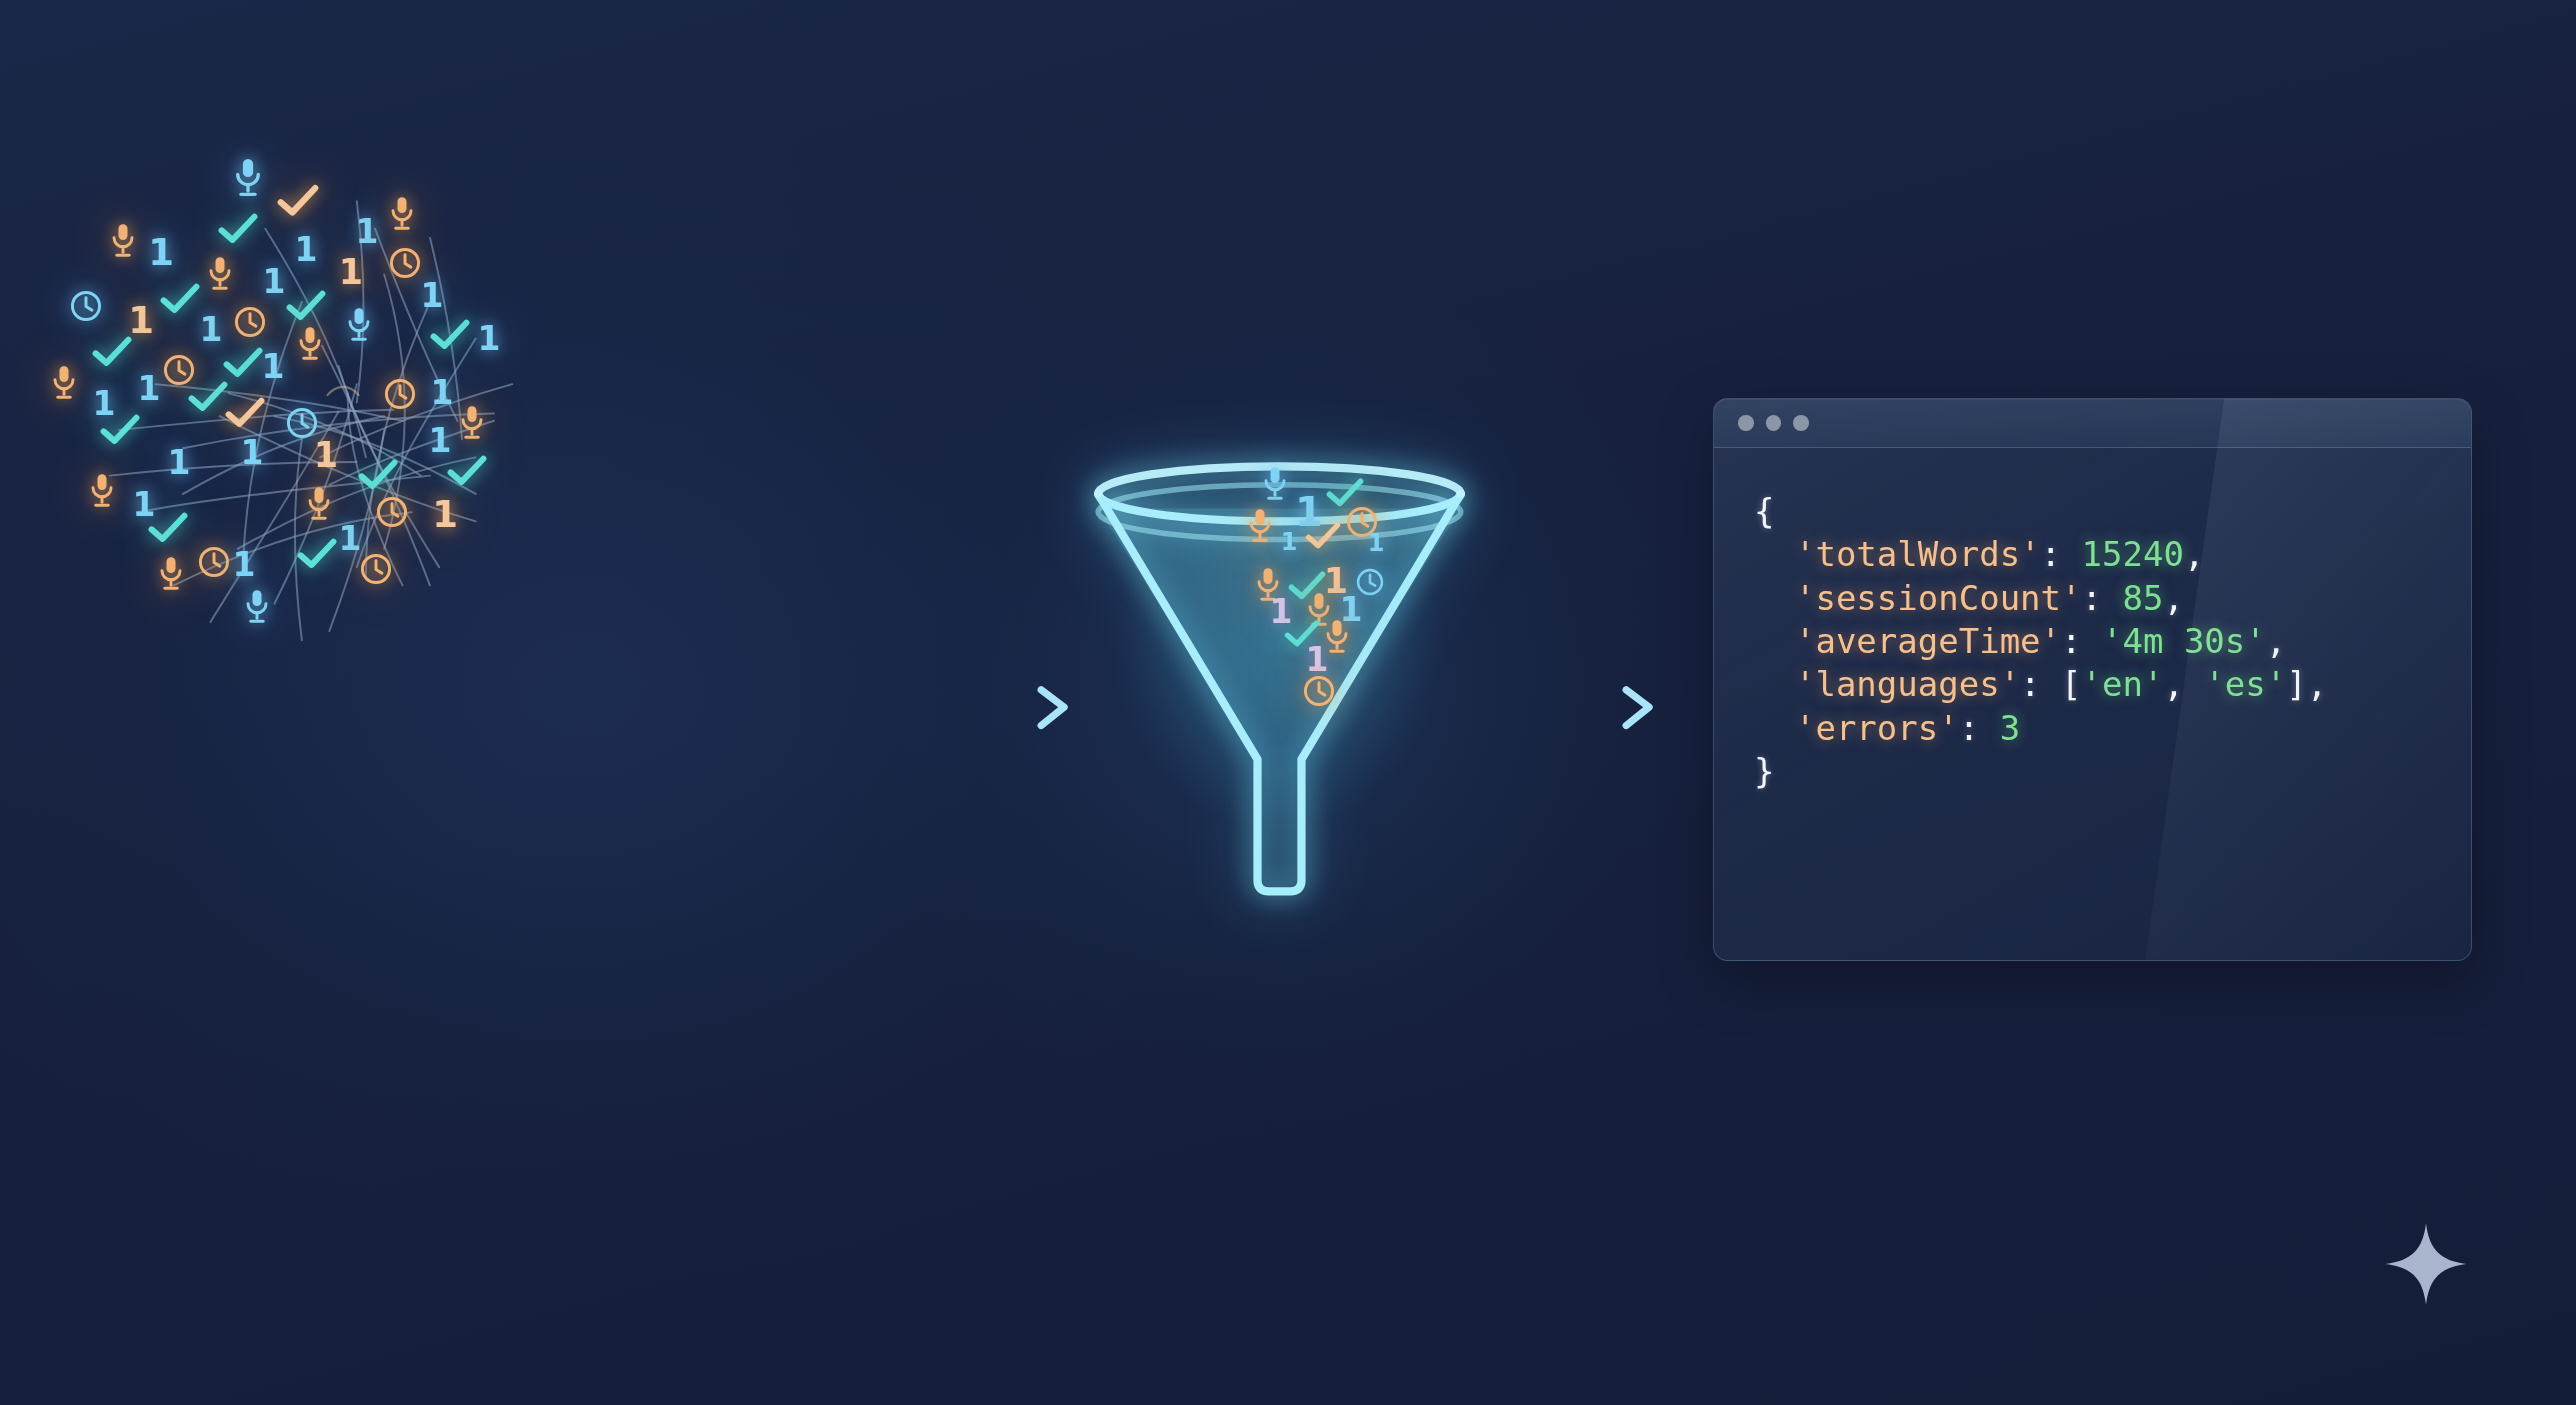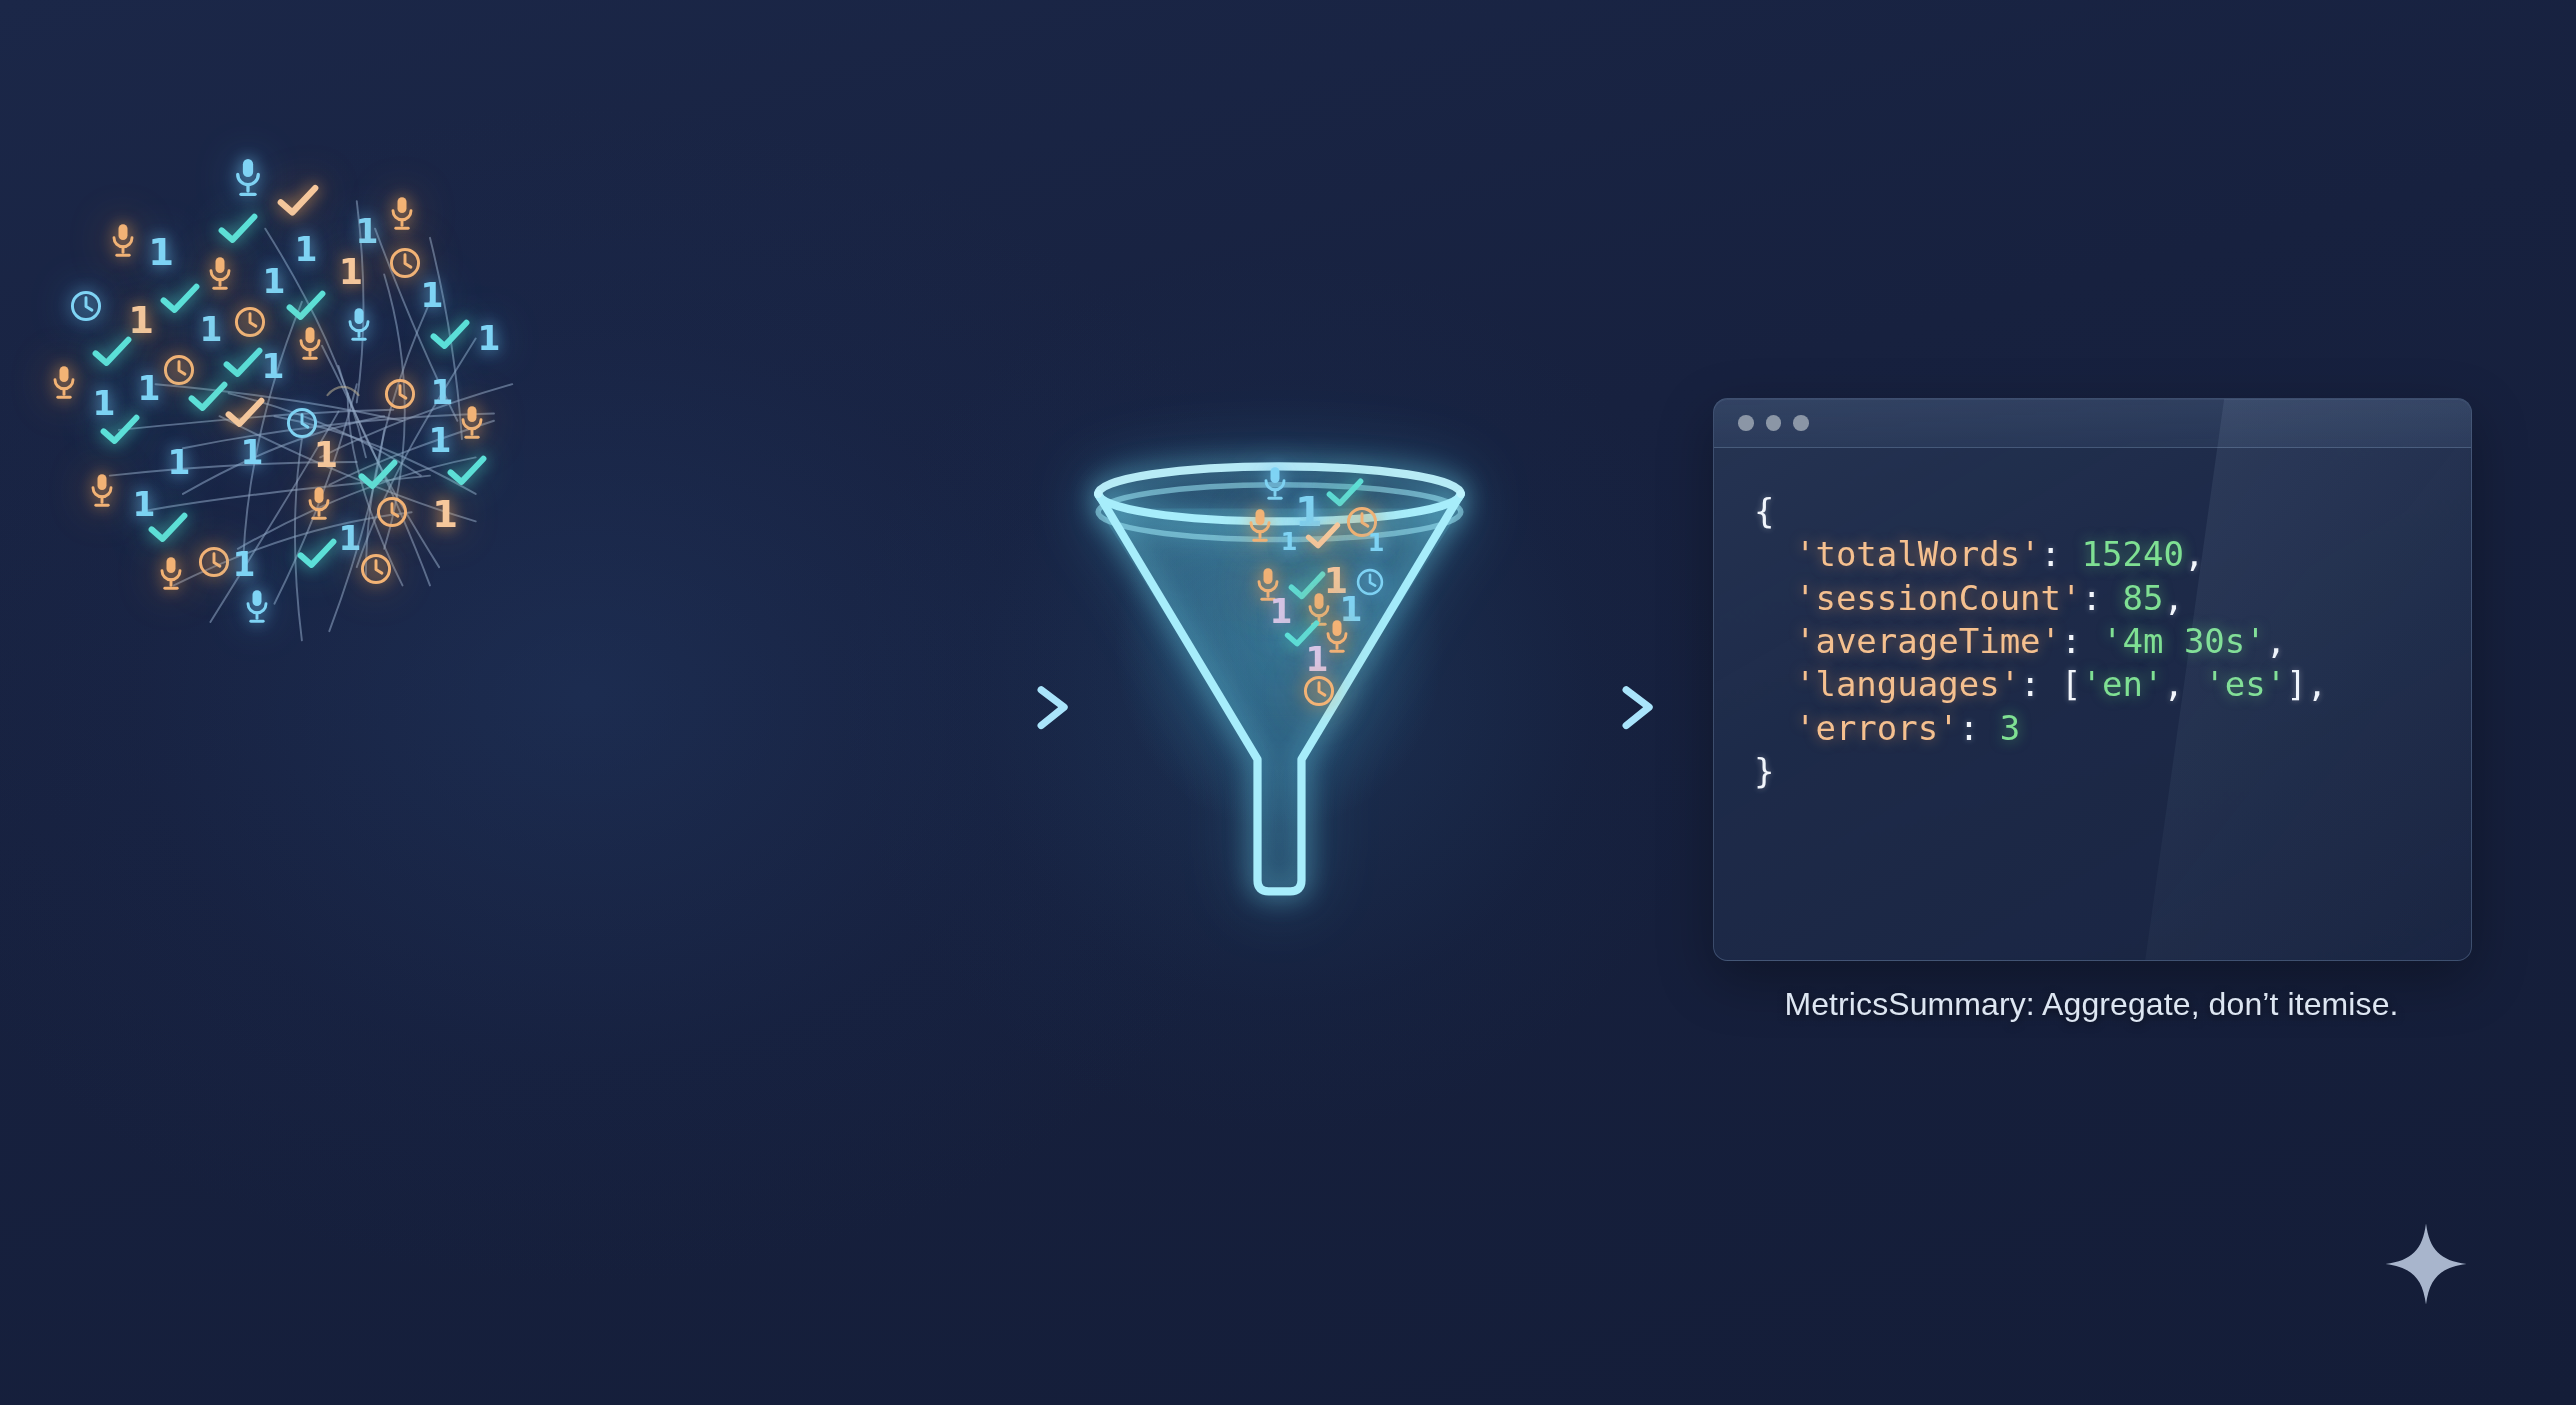--- a/index.html
+++ b/index.html
@@ -573,21 +573,20 @@
 
   <div id="code-window">
     <div id="titlebar">
       <span class="dot"></span>
       <span class="dot"></span>
       <span class="dot"></span>
     </div>
     <div id="code-body"><div><span class="p">{</span></div><div><span class="indent">  </span><span class="k">'totalWords'</span><span class="p">: </span><span class="v">15240</span><span class="p">,</span></div><div><span class="indent">  </span><span class="k">'sessionCount'</span><span class="p">: </span><span class="v">85</span><span class="p">,</span></div><div><span class="indent">  </span><span class="k">'averageTime'</span><span class="p">: </span><span class="v">'4m 30s'</span><span class="p">,</span></div><div><span class="indent">  </span><span class="k">'languages'</span><span class="p">: [</span><span class="v">'en'</span><span class="p">, </span><span class="v">'es'</span><span class="p">],</span></div><div><span class="indent">  </span><span class="k">'errors'</span><span class="p">: </span><span class="v">3</span></div><div><span class="p">}</span></div></div>
   </div>
 
-  <div id="caption">MetricsSummary: Aggregate, don’t itemise.</div>
 
   <svg id="sparkle" viewBox="0 0 100 100">
     <path d="M50 4 C 54 34, 66 46, 96 50 C 66 54, 54 66, 50 96 C 46 66, 34 54, 4 50 C 34 46, 46 34, 50 4 Z" fill="#a8b5cc"></path>
   </svg>
 
   <div id="grain"></div>
 </div>
 
 
 </body></html>

